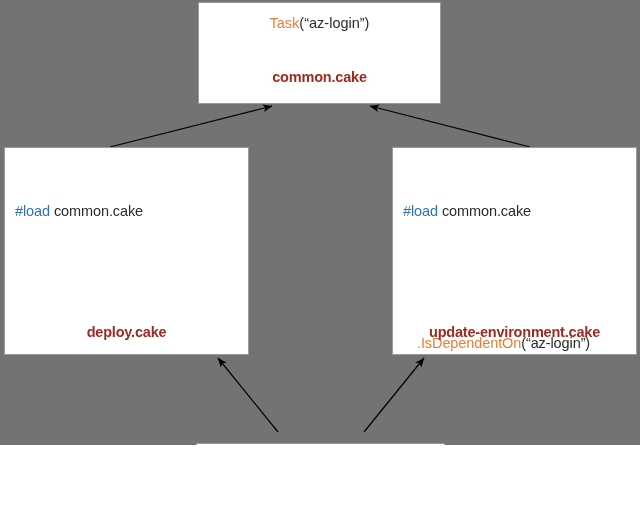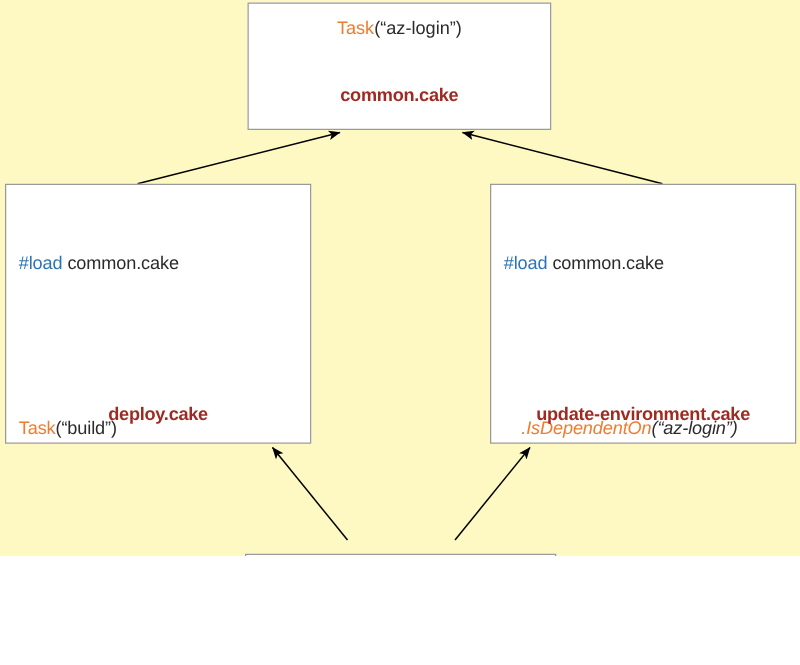--- a/index.html
+++ b/index.html
@@ -4,21 +4,21 @@
 <style>
   html, body {
     margin: 0;
     padding: 0;
     background: #ffffff;
   }
   #canvas {
     position: relative;
     width: 640px;
     height: 445px;
-    background: #fef9c3;
+    background: #737373;
     font-family: "Liberation Sans", sans-serif;
     overflow: hidden;
   }
   .box {
     position: absolute;
     background: #ffffff;
     border: 1px solid #9a9a9a;
     box-sizing: border-box;
     z-index: 2;
   }
@@ -31,21 +31,21 @@
     color: #2b2b2b;
     white-space: pre;
     letter-spacing: -0.1px;
   }
   .code .ln { display: block; height: 22px; }
   .code .ln.blank { height: 22px; }
   .kw-load { color: #2E74B5; text-align: right; }
   .kw-task { color: #ED7D31; }
   .kw-dep { color: #ED7D31; }
   .plain { color: #2b2b2b; }
-  .indent { padding-left: 14px; font-style: italic; }
+  .indent { padding-left: 14px; }
   .filename {
     position: absolute;
     width: 100%;
     text-align: center;
     font-weight: bold;
     font-size: 14.5px;
     color: #9E2A21;
     letter-spacing: -0.2px;
   }
   .centered-code {
@@ -98,21 +98,20 @@
     <div class="centered-code">
       <span class="kw-task">Task</span><span class="plain">(“az-login”)</span>
     </div>
     <div class="filename">common.cake</div>
   </div>
 
   <div class="box" id="box-deploy">
     <div class="code">
       <span class="ln"><span class="kw-load">#load</span><span class="plain"> common.cake</span></span>
       <span class="ln blank"></span>
-      <span class="ln"><span class="kw-task">Task</span><span class="plain">(“build”)</span></span>
       <span class="ln blank"></span>
       <span class="ln indent"></span>
       
     </div>
     <div class="filename">deploy.cake</div>
   </div>
 
   <div class="box" id="box-update">
     <div class="code">
       <span class="ln"><span class="kw-load">#load</span><span class="plain"> common.cake</span></span>

